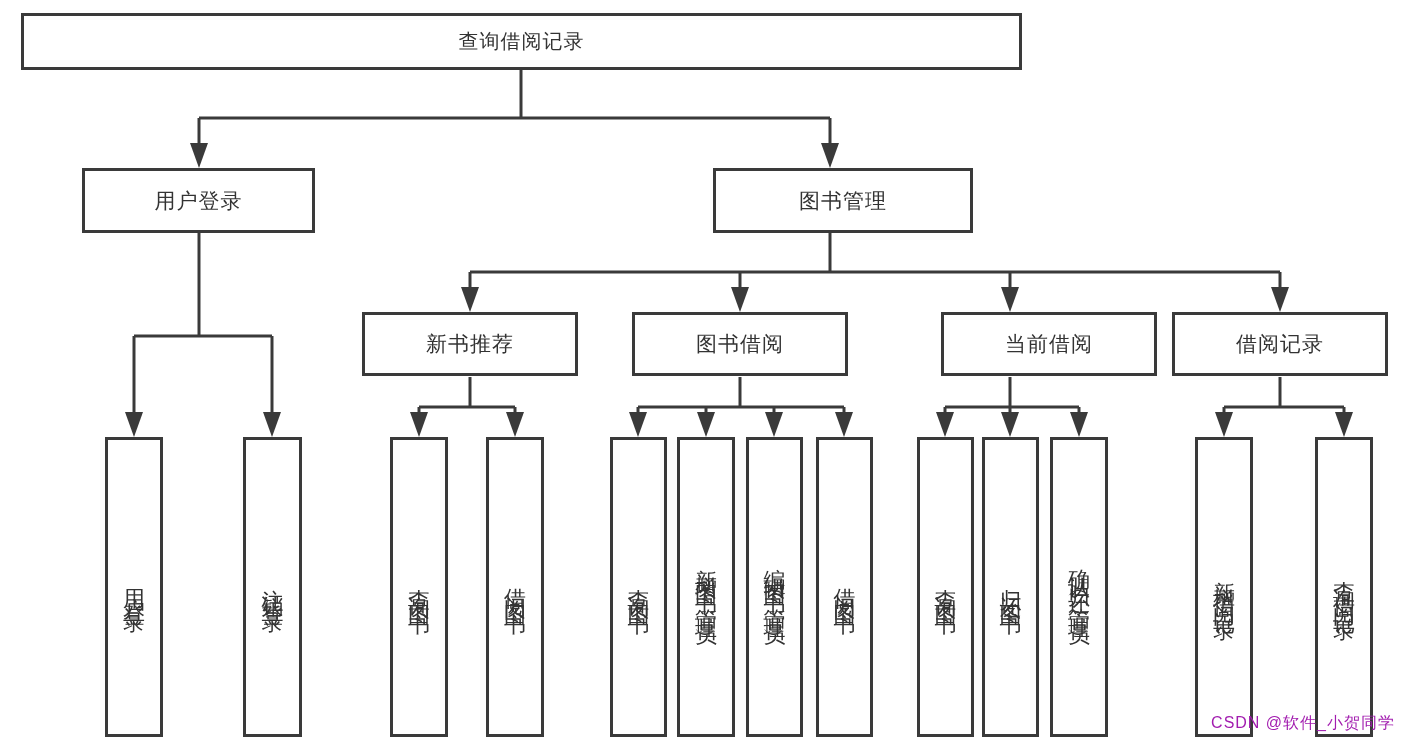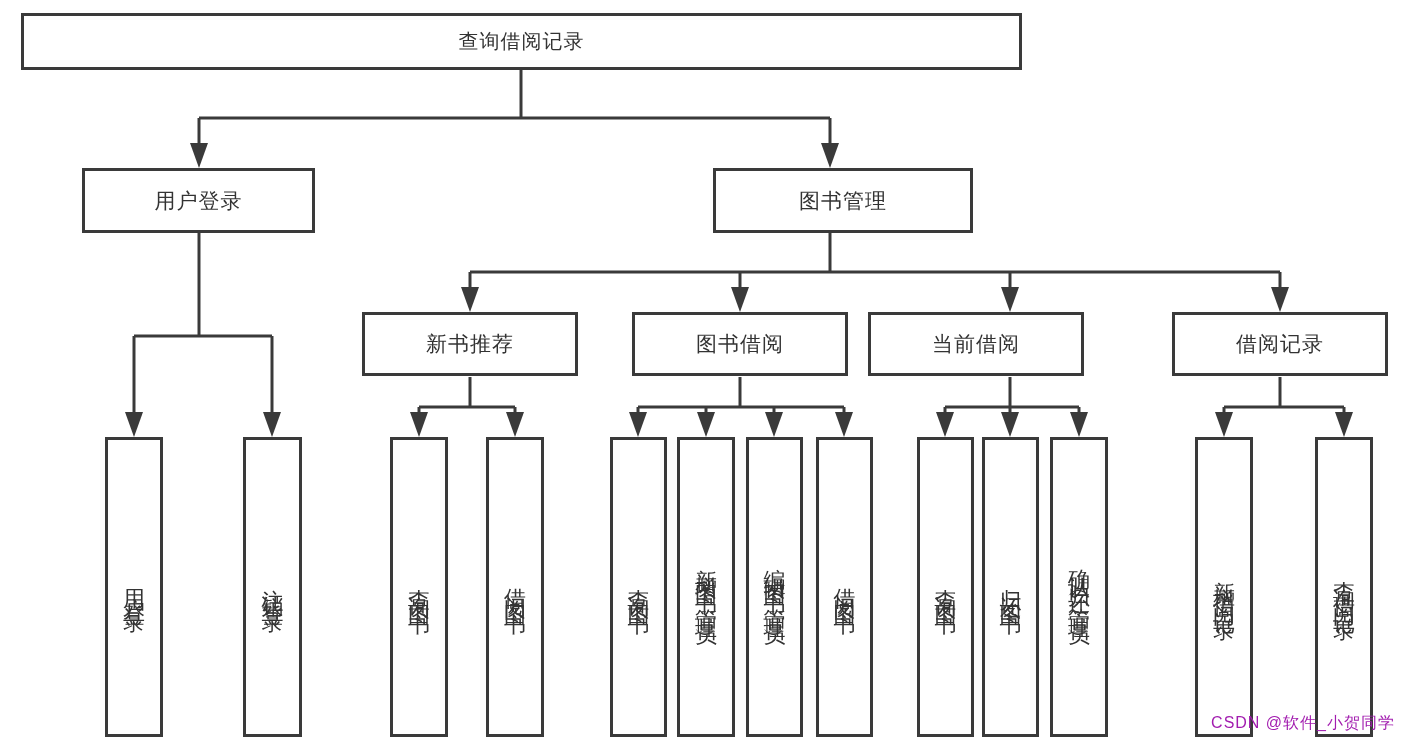--- a/index.html
+++ b/index.html
@@ -124,21 +124,21 @@
   <div class="node branch" style="left:713px; top:168px; width:260px; height:65px;">
     <span class="hlabel">图书管理</span>
   </div>
 
   <div class="node module" style="left:362px; top:312px; width:216px; height:64px;align-items:center;">
     <span class="hlabel">新书推荐</span>
   </div>
   <div class="node module" style="left:632px; top:312px; width:216px; height:64px;">
     <span class="hlabel">图书借阅</span>
   </div>
-  <div class="node module" style="left:868px; top:312px; width:216px; height:64px;">
+  <div class="node module" style="left:941px; top:312px; width:216px; height:64px;">
     <span class="hlabel">当前借阅</span>
   </div>
   <div class="node module" style="left:1172px; top:312px; width:216px; height:64px;">
     <span class="hlabel">借阅记录</span>
   </div>
 
   <div class="node leaf" style="left:105px; top:437px; width:58px; height:300px;">
     <span class="vlabel">用户登录</span>
   </div>
   <div class="node leaf" style="left:243px; top:437px; width:59px; height:300px;">

